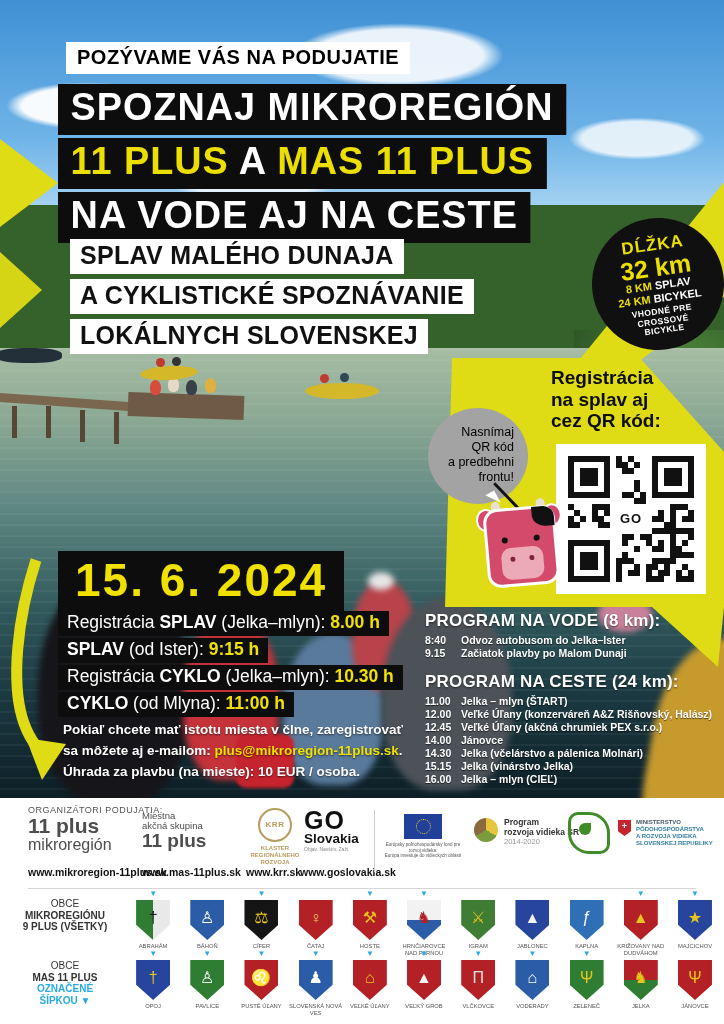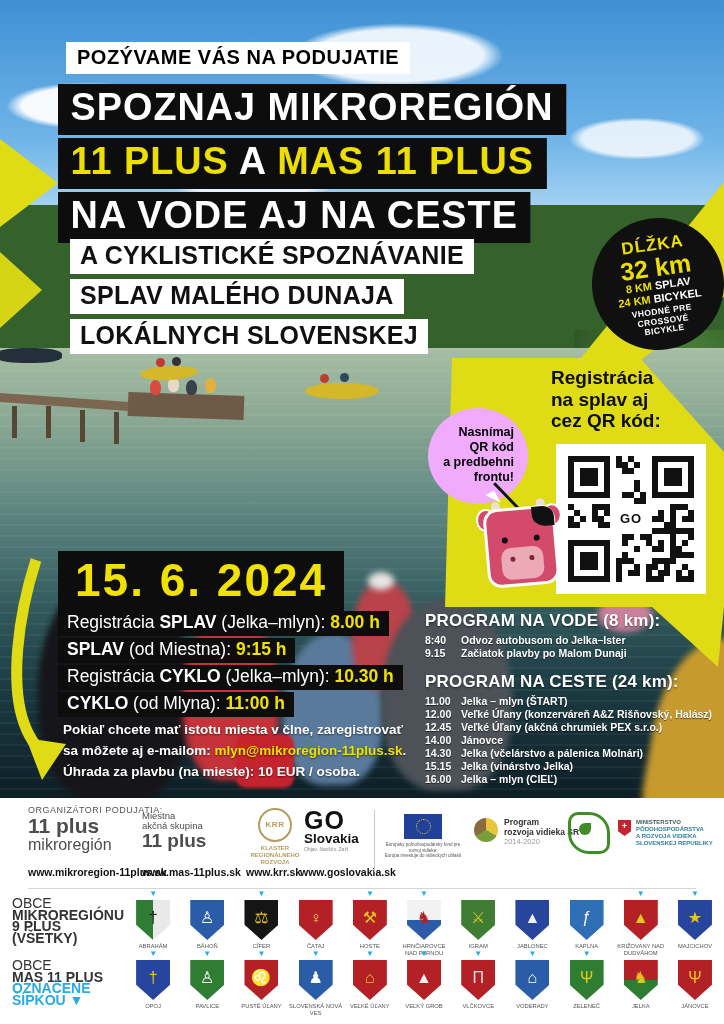--- a/index.html
+++ b/index.html
@@ -73,22 +73,22 @@
   .qr-head .b{font-weight:800;}
   .qrbox{position:absolute;left:556px;top:444px;width:126px;height:126px;background:#fff;padding:12px;}
   #qr{position:relative;width:126px;height:126px;}
   .qm{position:absolute;width:6px;height:6px;background:#111;}
   .fnd{position:absolute;width:30px;height:30px;border:6px solid #111;}
   .fnd::after{content:"";position:absolute;inset:6px;background:#111;}
   .golabel{position:absolute;left:43px;top:52px;width:40px;height:22px;background:#fff;
     text-align:center;font-size:13px;font-weight:800;color:#111;line-height:22px;letter-spacing:1px;}
 
   
-  .bubble{position:absolute;left:428px;top:408px;width:100px;height:96px;background:#f0abfc;border-radius:50%;
-    text-align:right;color:#000;font-size:12.5px;font-weight:700;line-height:15px;padding-top:0;}
+  .bubble{position:absolute;left:428px;top:408px;width:100px;height:96px;background:#a3a3a3;border-radius:50%;
+    text-align:right;color:#000;font-size:12.5px;font-weight:400;line-height:15px;padding-top:0;}
   .bubble-inner{padding:17px 14px 0 0;}
   .bubble-tail{position:absolute;left:488px;top:492px;width:0;height:0;
     border-left:10px solid transparent;border-top:14px solid #fff;transform:rotate(-28deg);}
   .antenna{position:absolute;left:489px;top:494px;width:34px;height:3px;background:#111;transform:rotate(46deg);}
   .cow{position:absolute;left:482px;top:498px;width:78px;height:88px;transform:rotate(-5deg);}
   .cow .ear{position:absolute;width:16px;height:19px;background:#d44a6a;border:2px solid #fff;border-radius:50%;top:8px;}
   .cow .horn{position:absolute;width:9px;height:9px;background:#e8e0d2;border-radius:50% 50% 0 0;top:2px;}
   .cow .head{position:absolute;left:3px;top:9px;right:3px;bottom:0;background:#d44a6a;
     border:3px solid #fff;border-radius:14px;}
   .cow .spot{position:absolute;right:-2px;top:-2px;width:22px;height:20px;background:#111;border-radius:0 11px 0 60%;}
@@ -143,21 +143,21 @@
   .leader{position:absolute;width:36px;height:36px;border:3px solid #3f8c28;border-radius:10px 50% 10px 50%;}
   .leader::after{content:"";position:absolute;left:8px;top:8px;width:12px;height:12px;background:#3f8c28;border-radius:50% 0 50% 50%;}
   .min-coat{position:absolute;width:13px;height:16px;background:#c5232d;
     clip-path:polygon(0 0,100% 0,100% 70%,50% 100%,0 70%);color:#fff;font-size:9px;font-weight:800;
     text-align:center;line-height:13px;}
   .min-lines{position:absolute;font-size:6px;font-weight:700;color:#2f7f9e;line-height:7px;}
   .min-lines .l0{color:#445b66;}
   .hline{position:absolute;left:28px;top:90px;width:668px;height:1px;background:#d5d5d5;}
 
   
-  .rowlabel{position:absolute;left:12px;width:118px;text-align:left;font-size:14px;color:#333;line-height:11.5px;}
+  .rowlabel{position:absolute;left:6px;width:118px;text-align:center;font-size:10px;color:#333;line-height:11.5px;}
   .rowlabel .b{font-weight:800;}
   .rowlabel .cy{color:#29abe2;font-weight:800;}
   .crow{position:absolute;left:126px;width:596px;display:flex;}
   .ccol{flex:0 0 54.2px;width:54.2px;text-align:center;}
   .carr{height:9px;font-size:8px;color:#29abe2;line-height:8px;}
   .shield{width:34px;height:40px;margin:1px auto 0;position:relative;
     clip-path:polygon(0 0,100% 0,100% 62%,50% 100%,0 62%);}
   .shield span{position:absolute;left:0;right:0;top:8px;font-size:16px;line-height:20px;}
   .cname{font-size:5.8px;color:#555;line-height:6.5px;margin-top:3px;font-weight:400;}
 </style>
@@ -209,22 +209,22 @@
     <polygon points="18,186 58,192 34,228" fill="#dfdb14"></polygon>
   </svg>
 
   <div class="invite">POZÝVAME VÁS NA PODUJATIE</div>
   <div class="titles">
     <div class="tline">SPOZNAJ MIKROREGIÓN</div>
     <div class="tline"><span class="yl">11 PLUS</span><span> A </span><span class="yl">MAS 11 PLUS</span></div>
     <div class="tline">NA VODE AJ NA CESTE</div>
   </div>
   <div class="subs">
+    <div class="sline">SPLAV MALÉHO DUNAJA</div>
     <div class="sline">A CYKLISTICKÉ SPOZNÁVANIE</div>
-    <div class="sline">SPLAV MALÉHO DUNAJA</div>
     <div class="sline">LOKÁLNYCH SLOVENSKEJ</div>
   </div>
 
   <div class="dcircle">
     <div class="dlabel">DĹŽKA</div>
     <div class="dvalue">32 km</div>
     <div class="dkmrow"><span class="km">8 KM</span> <span class="mode">SPLAV</span></div>
     <div class="dkmrow"><span class="km">24 KM</span> <span class="mode">BICYKEL</span></div>
     <div class="dnote">
       <div>VHODNÉ PRE</div>
@@ -367,28 +367,28 @@
       <div class="muzzle">
         <div class="nos" style="left:9px;"></div>
         <div class="nos" style="right:9px;"></div>
       </div>
     </div>
   </div>
 
   <div class="datebox">15. 6. 2024</div>
   <div class="sched">
     <div class="srow"><span>Registrácia </span><span class="b">SPLAV</span><span> (Jelka–mlyn): </span><span class="t">8.00 h</span></div>
-    <div class="srow"><span class="b">SPLAV</span><span> (od Miestna): </span><span class="t">9:15 h</span></div>
+    <div class="srow"><span class="b">SPLAV</span><span> (od Ister): </span><span class="t">9:15 h</span></div>
     <div class="srow"><span>Registrácia </span><span class="b">CYKLO</span><span> (Jelka–mlyn): </span><span class="t">10.30 h</span></div>
     <div class="srow"><span class="b">CYKLO</span><span> (od Mlyna): </span><span class="t">11:00 h</span></div>
   </div>
 
   <div class="note">
     <div>Pokiaľ chcete mať istotu miesta v člne, zaregistrovať</div>
-    <div><span>sa môžete aj e-mailom: </span><span class="em">mlyn@mikroregion-11plus.sk</span><span>.</span></div>
+    <div><span>sa môžete aj e-mailom: </span><span class="em">plus@mikroregion-11plus.sk</span><span>.</span></div>
     <div>Úhrada za plavbu (na mieste): 10 EUR / osoba.</div>
   </div>
 
   <div class="prog">
     <div class="phead">PROGRAM NA VODE (8 km):</div>
     <div id="water-items">
         <div class="pitem">
           <span class="ptime">8:40</span>
           <span>Odvoz autobusom do Jelka–Ister</span>
         </div>

